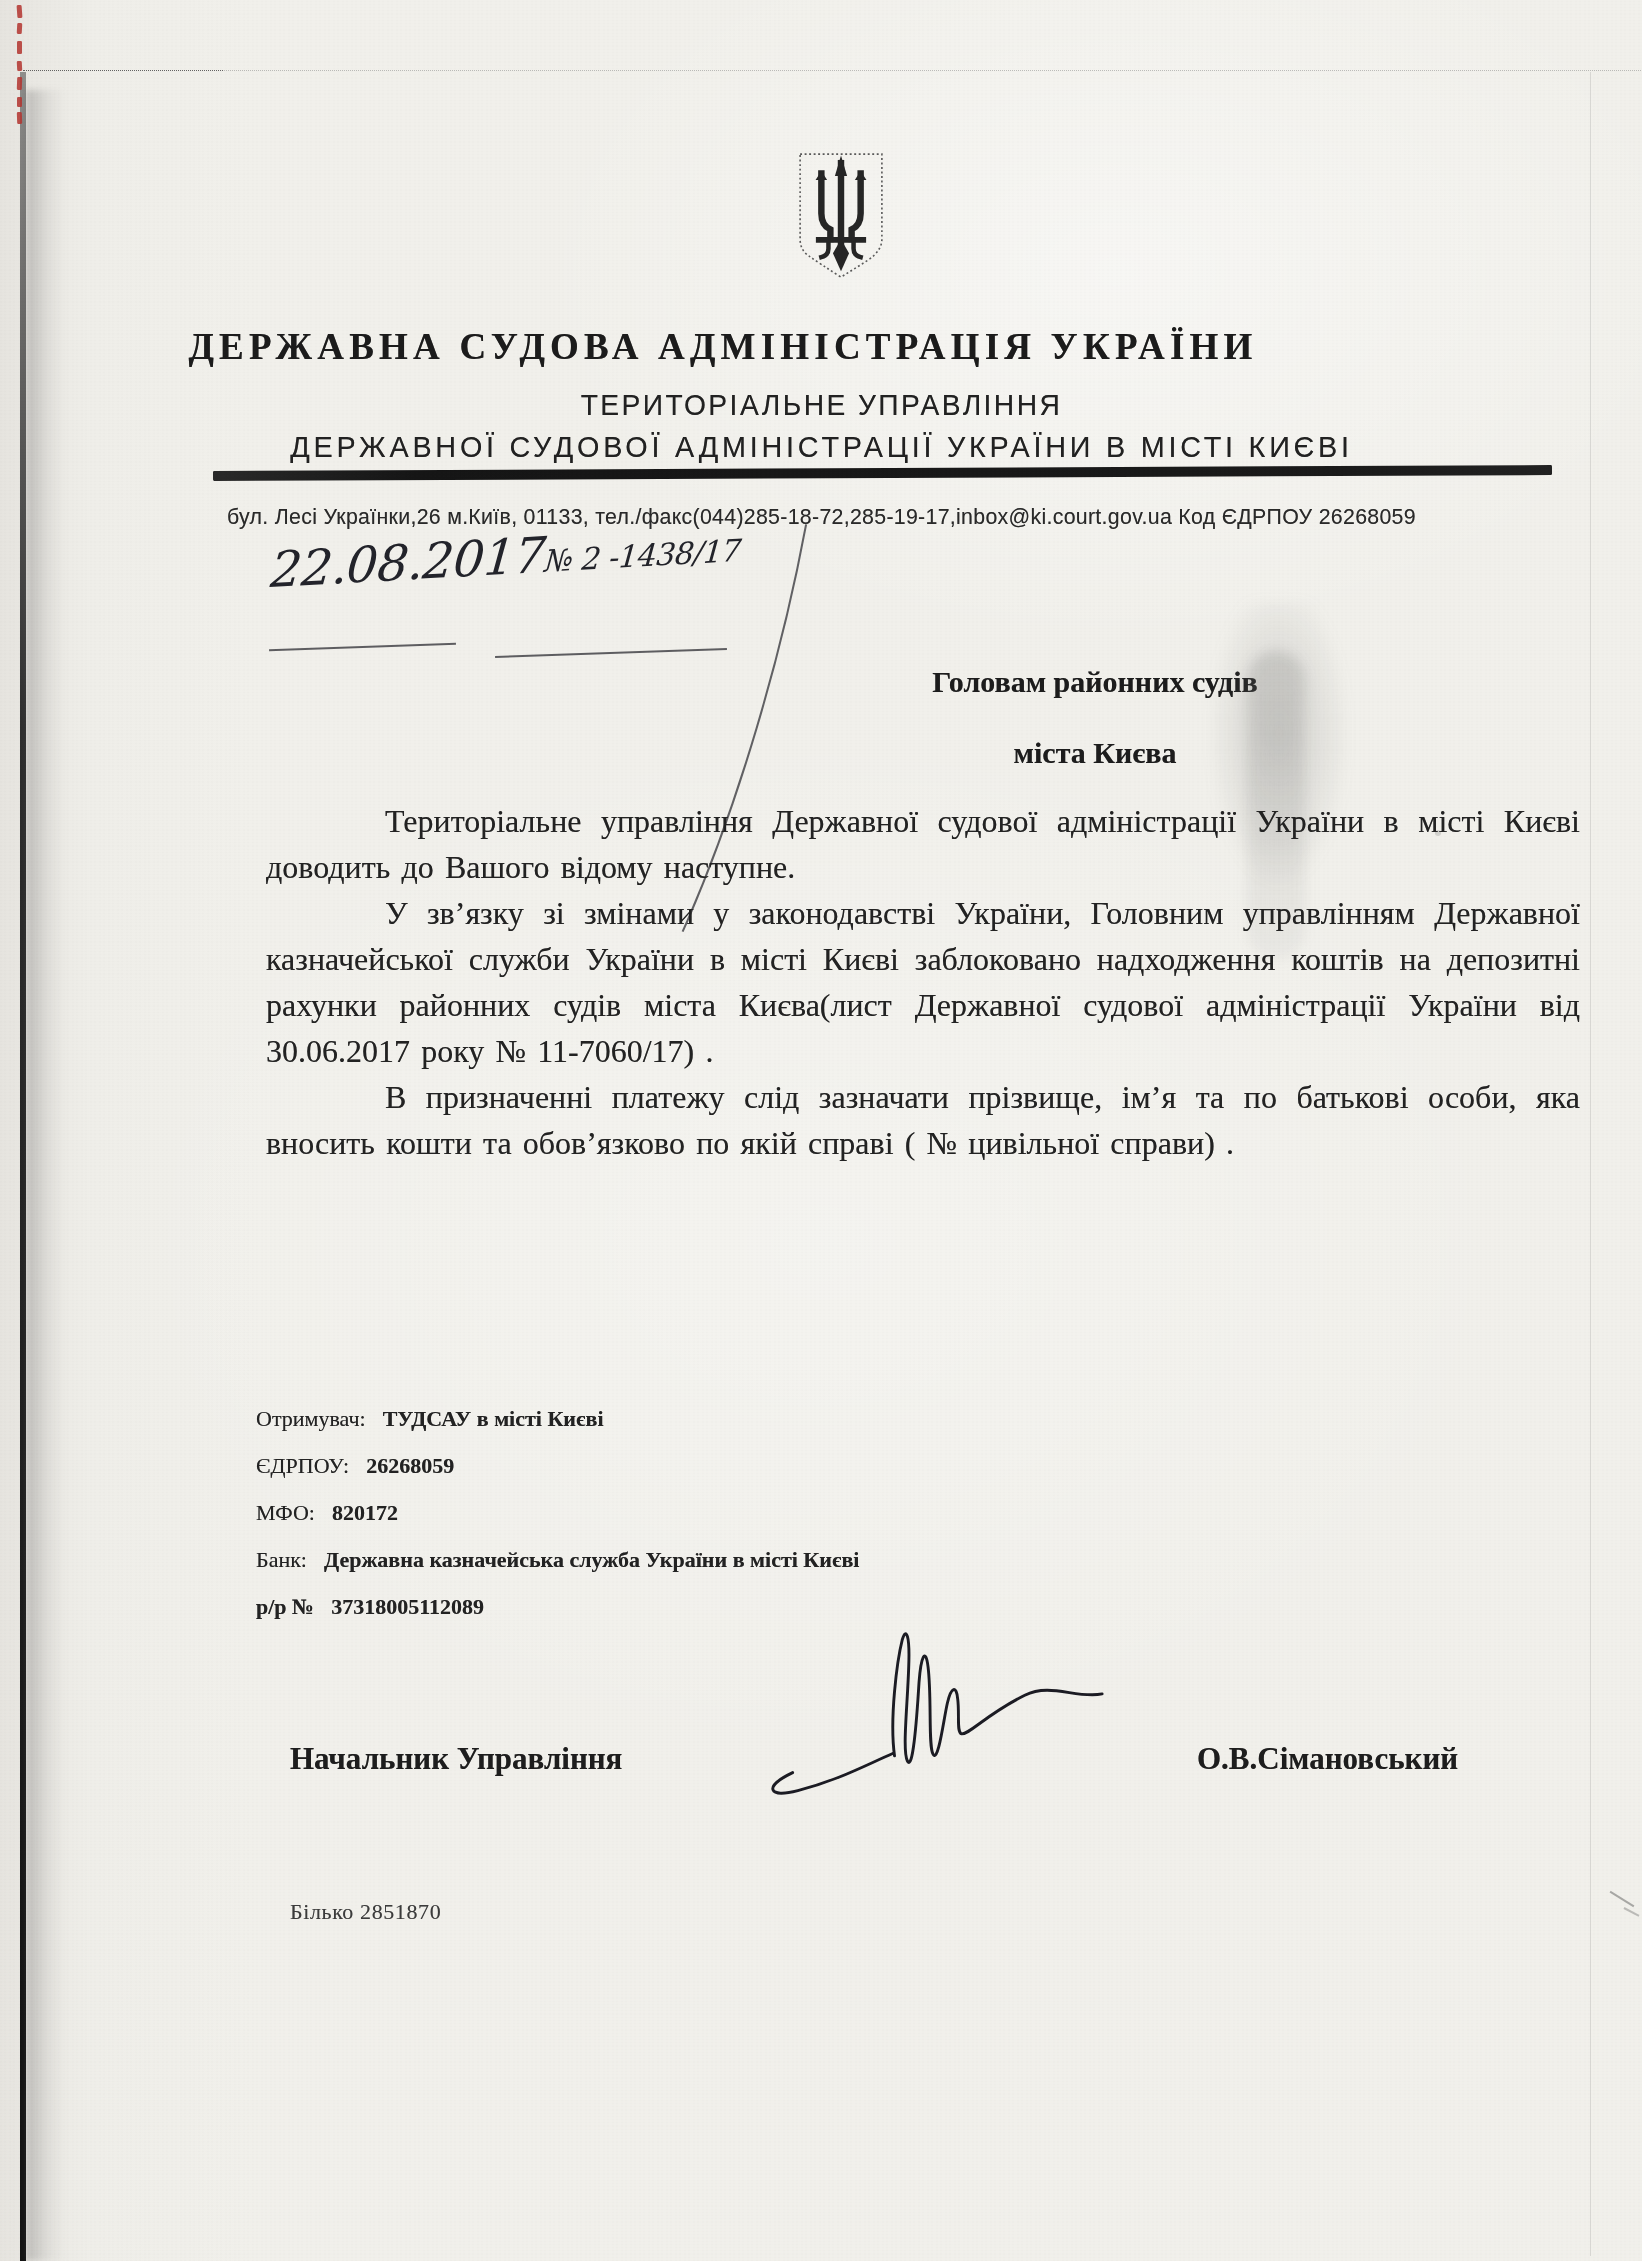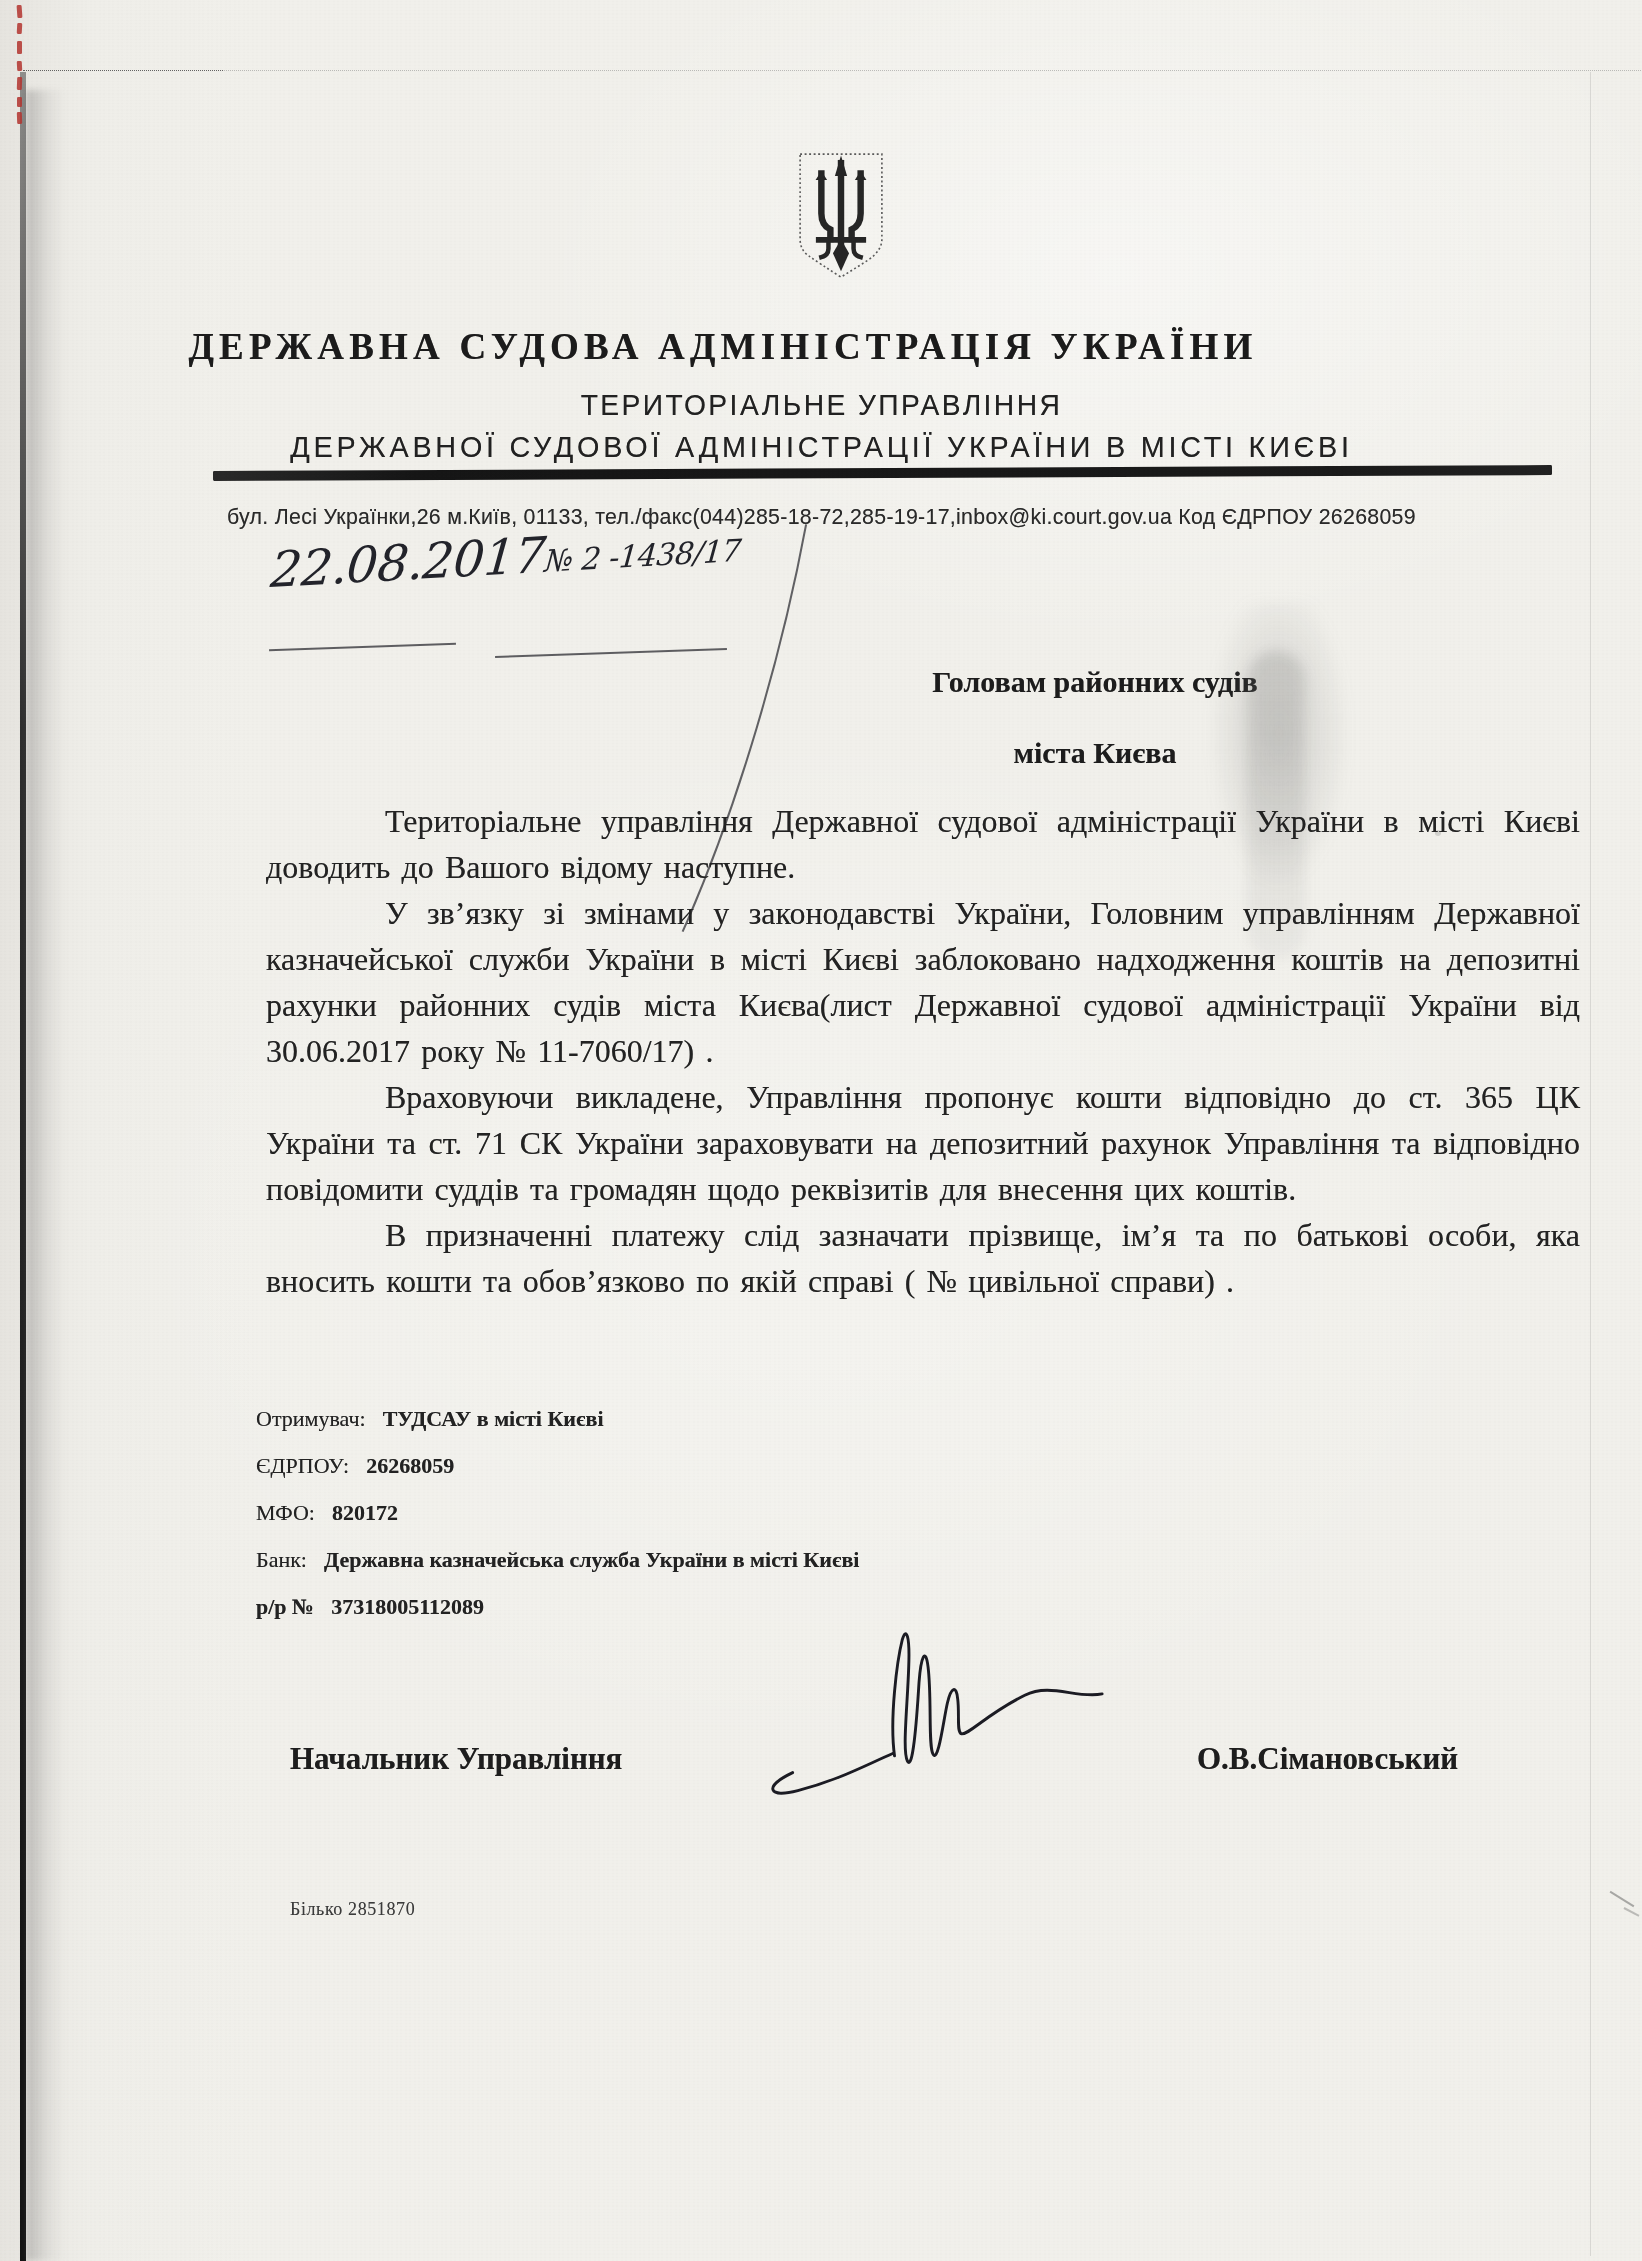--- a/index.html
+++ b/index.html
@@ -92,21 +92,21 @@
     font-size:22px;line-height:47px;color:#232323;text-shadow:0 0 0.6px rgba(35,35,35,.5);}
   .requisites .val{font-weight:bold;}
   .requisites .gap{display:inline-block;width:17px;}
   
   .sig-position{position:absolute;left:290px;top:1741px;font-weight:bold;font-size:31px;color:#1e1e1e;
     text-shadow:0 0 0.6px rgba(30,30,30,.5);}
   .sig-name{position:absolute;left:1197px;top:1741px;font-weight:bold;font-size:31px;color:#1e1e1e;
     text-shadow:0 0 0.6px rgba(30,30,30,.5);}
   .signature-svg{position:absolute;left:741px;top:1623px;width:387px;height:187px;}
   
-  .footer-note{position:absolute;left:290px;top:1899px;font-size:18px;color:#3c3c3c;
+  .footer-note{position:absolute;left:290px;top:1899px;font-size:22px;color:#3c3c3c;
     letter-spacing:0.6px;text-shadow:0 0 0.6px rgba(60,60,60,.4);}
   .scratch1{position:absolute;left:1608px;top:1898px;width:28px;height:1.9px;
     background:rgba(80,80,80,.45);transform:rotate(32deg);}
   .scratch2{position:absolute;left:1623px;top:1911px;width:17px;height:1.9px;
     background:rgba(90,90,90,.35);transform:rotate(28deg);}
   .fold-dot{position:absolute;left:1435px;top:830px;width:6.4px;height:6.4px;border-radius:50%;
     background:rgba(120,120,120,.25);}
 </style>
 </head>
 <body>
@@ -165,21 +165,20 @@
     <div>Головам районних судів</div>
     <div>міста Києва</div>
   </div>
   <div class="smudge"></div>
   <div class="smudge-inner"></div>
   <div class="fold-dot"></div>
 
   <div class="body-text">
     <p>Територіальне управління Державної судової адміністрації України в місті Києві  доводить до Вашого відому  наступне.</p>
     <p>У зв’язку зі змінами у законодавстві України,  Головним управлінням Державної казначейської служби України в місті Києві  заблоковано надходження коштів на депозитні рахунки районних судів міста Києва(лист Державної судової адміністрації України від 30.06.2017 року № 11-7060/17) .</p>
-    <p>Враховуючи викладене, Управління пропонує кошти відповідно до ст. 365 ЦК України та ст. 71 СК України зараховувати на депозитний рахунок Управління та відповідно повідомити суддів та громадян щодо реквізитів для внесення цих коштів.</p>
     <p>В призначенні платежу слід  зазначати прізвище, ім’я та по батькові особи, яка вносить кошти та обов’язково по якій справі ( № цивільної справи) .</p>
   </div>
 
   <div class="requisites">
     <div>
       <span>Отримувач:</span><span class="gap"></span><span class="val">ТУДСАУ в місті Києві</span>
     </div>
     <div>
       <span>ЄДРПОУ:</span><span class="gap"></span><span class="val">26268059</span>
     </div>

